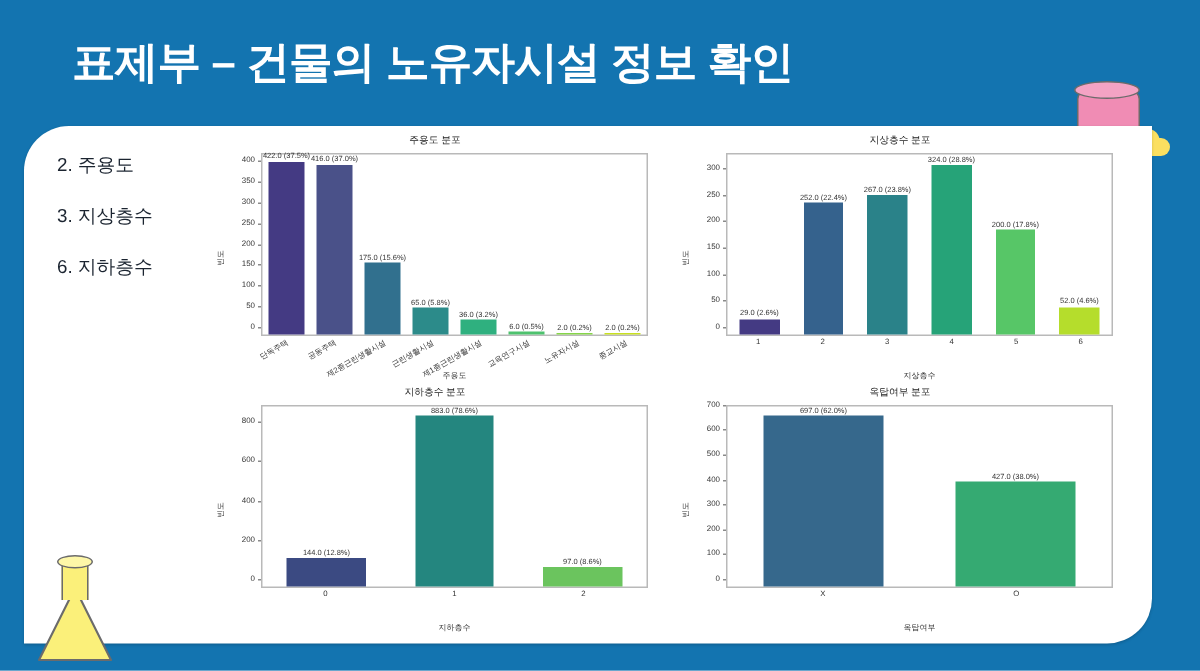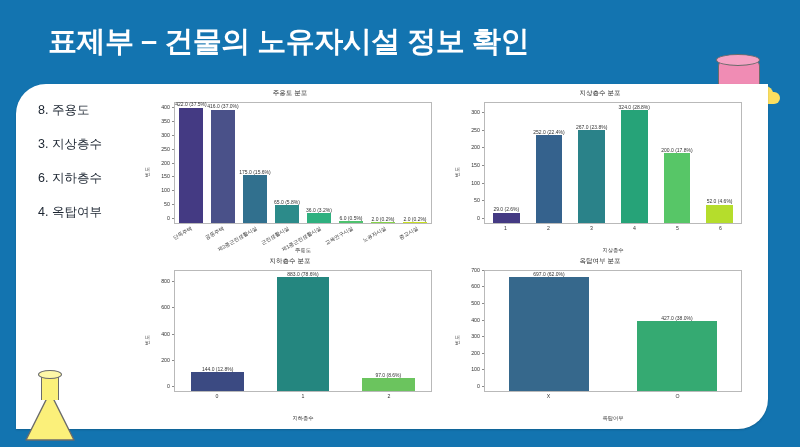--- a/index.html
+++ b/index.html
@@ -88,24 +88,23 @@
 
   <div class="beaker">
     <div class="beaker-body"></div>
     <div class="beaker-rim"></div>
     <div class="cloud1"></div>
   </div>
 
   <div class="card">
 
     <div class="list">
-      <div class="list-item">8. 주용도</div>
+      <div class="list-item">2. 주용도</div>
       <div class="list-item">3. 지상층수</div>
       <div class="list-item">6. 지하층수</div>
-      <div class="list-item">4. 옥탑여부</div>
     </div>
 
     <div class="charts">
       <div class="chart c1">
         <div class="ch-title">주용도 분포</div>
         <div class="yaxis">
             <div class="ytick" style="bottom: 0%;">0</div>
             <div class="ytick" style="bottom: 11.3636%;">50</div>
             <div class="ytick" style="bottom: 22.7273%;">100</div>
             <div class="ytick" style="bottom: 34.0909%;">150</div>

